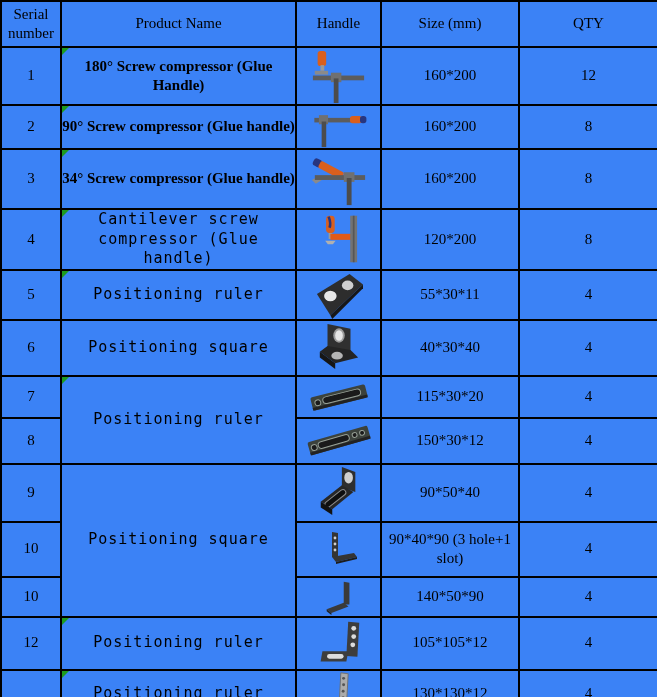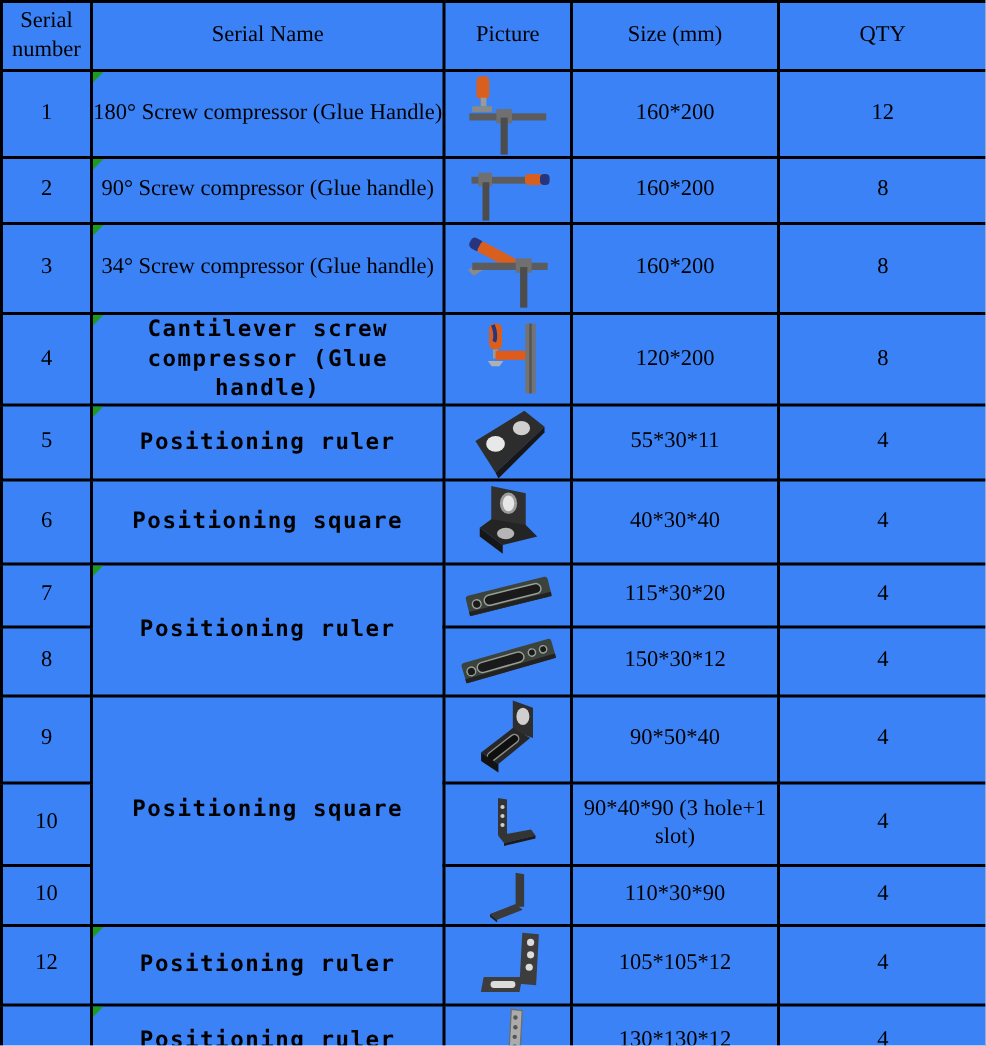--- a/index.html
+++ b/index.html
@@ -3,22 +3,22 @@
 <meta charset="utf-8">
 <style>
   html,body{margin:0;padding:0;background:#fff;}
   #screenshot{width:657px;height:697px;overflow:hidden;background:#3b82f6;position:relative;
     font-family:"Liberation Serif","DejaVu Serif",serif;color:#000;}
   table.sheet{border-collapse:collapse;table-layout:fixed;width:657px;}
   table.sheet td{border:2px solid #000;padding:0;position:relative;overflow:hidden;
     text-align:center;vertical-align:middle;font-size:15px;line-height:1.3;}
   td.c-serial{font-family:"Liberation Serif","DejaVu Serif",serif;}
   td.c-name{padding:0 6px;}
-  .name-serif{font-family:"Liberation Serif","DejaVu Serif",serif;font-weight:normal;font-size:15px;}
-  .name-mono{font-family:"DejaVu Sans Mono","Liberation Mono",monospace;font-weight:bold;
+  .name-serif{font-family:"Liberation Serif","DejaVu Serif",serif;font-weight:bold;font-size:15px;}
+  .name-mono{font-family:"DejaVu Sans Mono","Liberation Mono",monospace;font-weight:normal;
     font-size:15px;letter-spacing:1px;}
   td.v-top{vertical-align:top;padding-top:5px;}
   td.c-size{padding:0 6px;}
   .hdr{font-size:15px;}
   .tri{position:absolute;top:0;left:0;width:0;height:0;
     border-top:7px solid #1e9b1e;border-right:7px solid transparent;}
   .pic{display:inline-block;vertical-align:middle;}
 </style>
 </head>
 <body>
@@ -28,22 +28,22 @@
 <colgroup>
   <col style="width:60px">
         <col style="width:235px">
         <col style="width:85px">
   <col style="width:138px">
         <col style="width:139px">
 </colgroup>
 <tbody>
   <tr style="height:46px">
     <td class="hdr">Serial number</td>
-    <td class="hdr">Serial Name</td>
-    <td class="hdr">Picture</td>
+    <td class="hdr">Product Name</td>
+    <td class="hdr">Handle</td>
     <td class="hdr">Size (mm)</td>
     <td class="hdr">QTY</td>
   </tr>
 
   <tr style="height:58px">
     <td class="c-serial">1</td>
     <td class="c-name name-serif">
       <i class="tri"></i>
       <span>180° Screw compressor (Glue Handle)</span>
     </td>
@@ -234,21 +234,21 @@
 
   <tr style="height:40px">
     <td class="c-serial">10</td>
     <td>
       <svg class="pic" width="36" height="36" viewBox="0 0 38 38">
         <polygon points="24,3 30,4 30,27 24,27" fill="#3a3a3a"></polygon>
         <polygon points="6,32 24,25 29,29 11,36" fill="#3a3a3a"></polygon>
         <polygon points="6,32 11,36 11,38 6,34" fill="#202020"></polygon>
       </svg>
     </td>
-    <td class="c-size">110*30*90</td>
+    <td class="c-size">140*50*90</td>
     <td>4</td>
   </tr>
 
   <tr style="height:53px">
     <td class="c-serial">12</td>
     <td class="c-name name-mono">
       <i class="tri"></i>
       <span>Positioning ruler</span>
     </td>
     <td>

